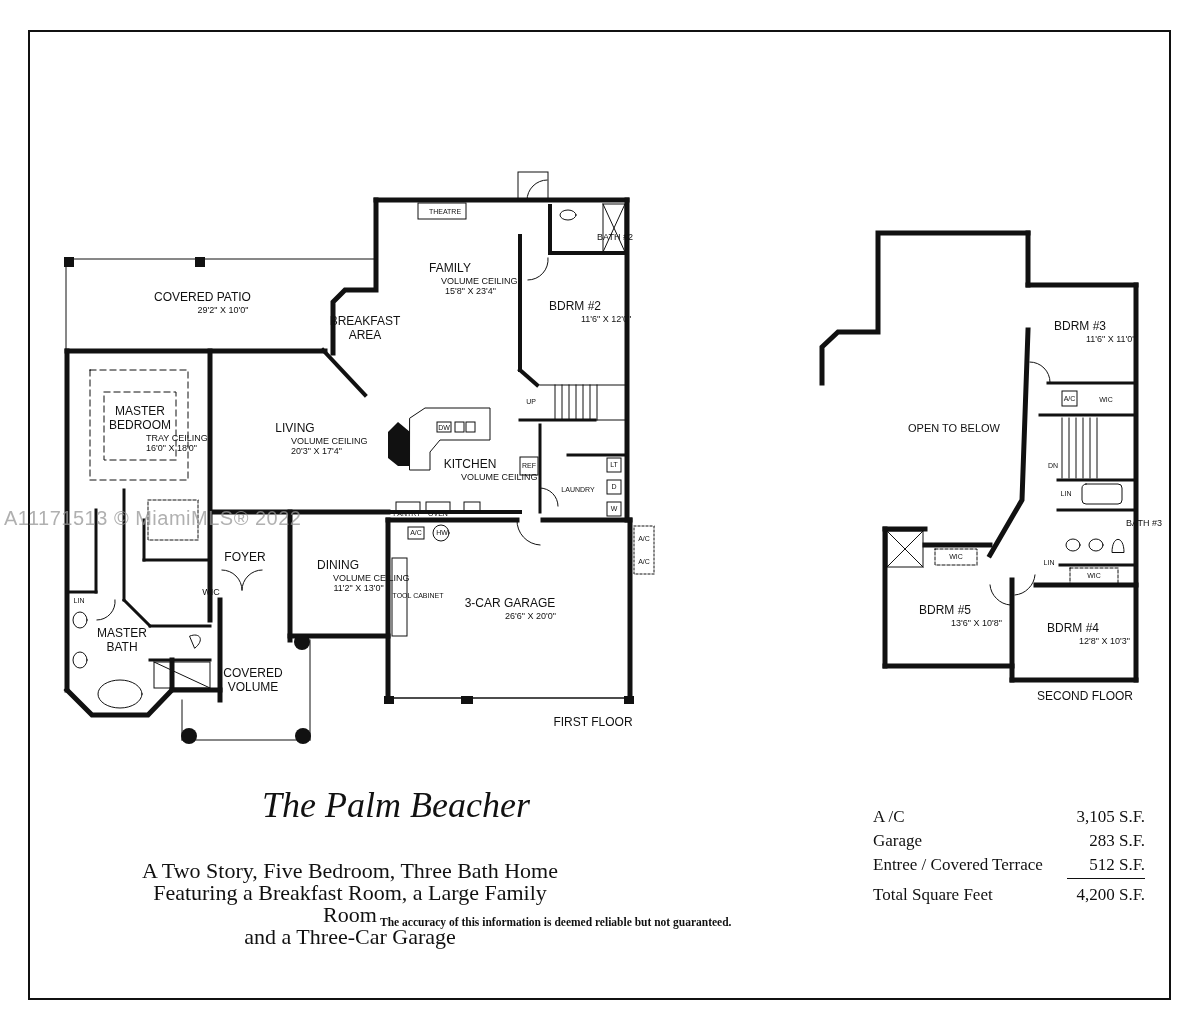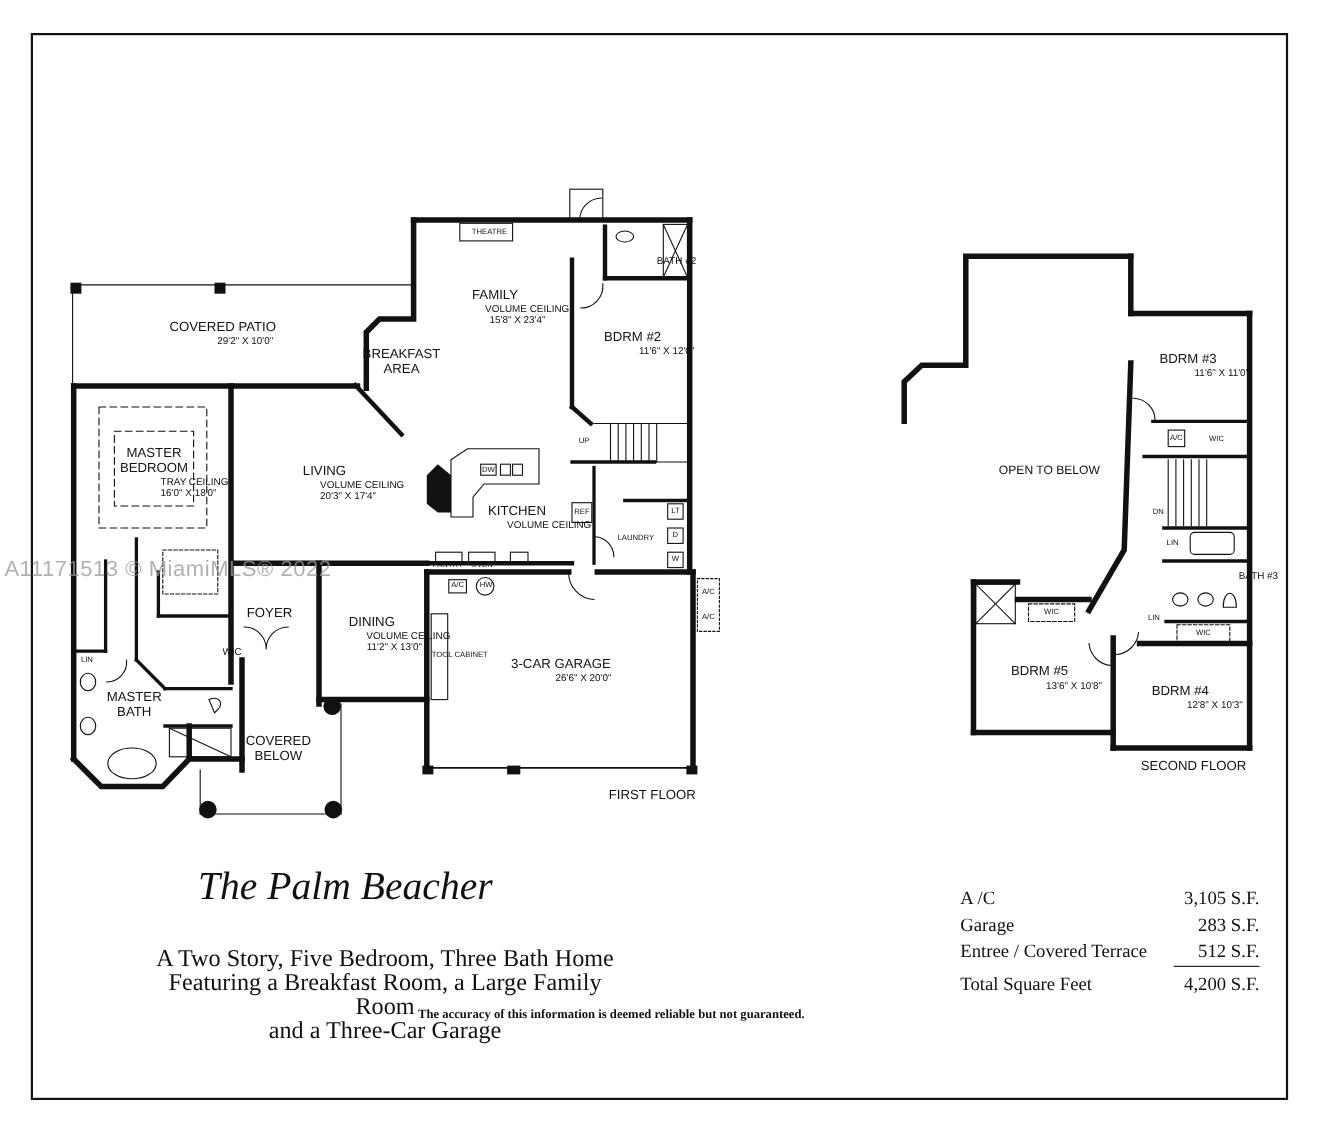--- a/index.html
+++ b/index.html
@@ -4,21 +4,21 @@
 <style>
   html,body{margin:0;padding:0;background:#ffffff;}
   body{width:1200px;height:1034px;position:relative;overflow:hidden;font-family:"Liberation Sans",sans-serif;color:#111;}
   .frame{position:absolute;left:28px;top:30px;width:1143px;height:970px;border:2px solid #111;box-sizing:border-box;}
   svg.plan{position:absolute;left:0;top:0;}
   .lbl{position:absolute;text-align:center;white-space:nowrap;font-family:"Liberation Sans",sans-serif;color:#111;line-height:1.15;}
   .room{font-size:12px;}
   .sub{font-size:9px;padding-left:41px;}
   .tiny{font-size:7px;}
   .floor-label{font-size:12px;}
-  .title{position:absolute;left:180px;top:784px;width:350px;text-align:left;font-family:"Liberation Serif",serif;font-style:italic;font-size:36px;color:#111;}
+  .title{position:absolute;left:180px;top:784px;width:350px;text-align:right;font-family:"Liberation Serif",serif;font-style:italic;font-size:36px;color:#111;}
   .desc{position:absolute;left:140px;top:834px;width:420px;text-align:center;font-family:"Liberation Serif",serif;font-size:22px;line-height:22px;margin-top:26px;}
   .disclaimer{position:absolute;left:380px;top:916px;width:430px;text-align:left;font-family:"Liberation Serif",serif;font-weight:bold;font-size:11.5px;}
   .sqft{position:absolute;left:873px;top:805px;width:272px;font-family:"Liberation Serif",serif;font-size:17px;}
   .sqft .row{display:flex;justify-content:space-between;height:24px;line-height:24px;}
   .sqft .total{margin-top:6px;position:relative;}
   .sqft .rule{position:absolute;right:0;top:-5px;width:78px;border-top:1.5px solid #111;}
   .watermark{position:absolute;left:4px;top:507px;font-family:"Liberation Sans",sans-serif;font-size:20px;color:rgba(150,150,150,0.75);letter-spacing:0.5px;}
 </style>
 </head>
 <body>
@@ -258,21 +258,21 @@
   <div class="sub">VOLUME CEILING</div>
   <div class="sub">11'2" X 13'0"</div>
 </div>
 <div class="lbl sub" style="left:155px;top:587px;width:30px;">WIC</div>
 <div class="lbl" style="left:92px;top:627px;width:60px;">
   <div class="room">MASTER</div>
   <div class="room">BATH</div>
 </div>
 <div class="lbl" style="left:218px;top:667px;width:70px;">
   <div class="room">COVERED</div>
-  <div class="room">BELOW</div>
+  <div class="room">VOLUME</div>
 </div>
 <div class="lbl" style="left:450px;top:597px;width:120px;">
   <div class="room">3-CAR GARAGE</div>
   <div class="sub">26'6" X 20'0"</div>
 </div>
 <div class="lbl floor-label" style="left:548px;top:716px;width:90px;">FIRST FLOOR</div>
 
 <div class="lbl sub" style="left:858px;top:422px;width:110px;font-size:11px;">OPEN TO BELOW</div>
 <div class="lbl" style="left:1045px;top:320px;width:70px;">
   <div class="room">BDRM #3</div>

